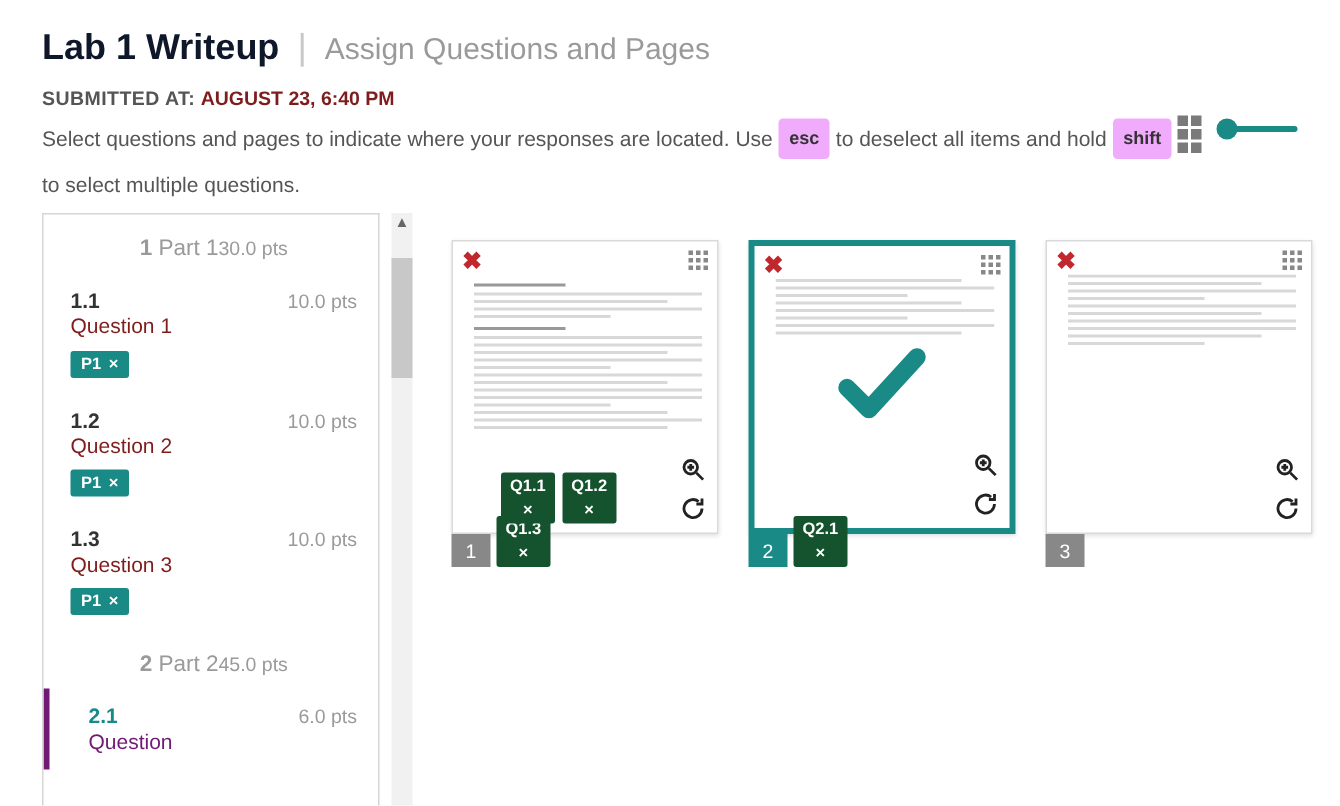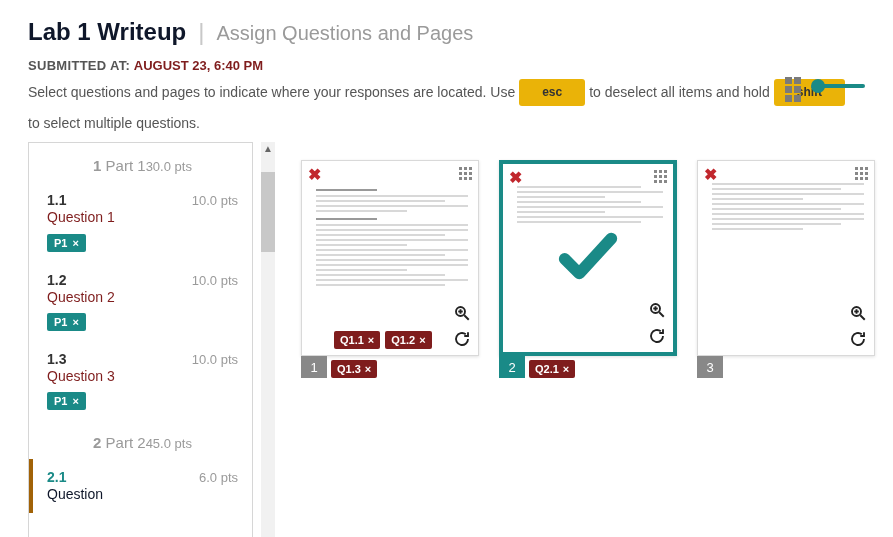--- a/index.html
+++ b/index.html
@@ -18,22 +18,22 @@
   .title-main { font-size: 24px; font-weight: 700; color: #0f172a; }
   .title-sub { font-size: 20px; font-weight: 300; color: #9a9a9a; }
   .title-sep { font-size: 24px; color: #c8c8c8; font-weight: 300; margin: 0 2px; }
 
   .submitted-row { font-size: 13px; color: #555; margin-bottom: 6px; }
   .submitted-label { font-weight: 700; letter-spacing: .3px; color:#555;}
   .submitted-time { font-weight: 700; color:#7f1d1d;margin-top:32px;}
 
   .instr-row { font-size: 14px; color: #555; line-height: 1.9; display: flex; flex-wrap: wrap; align-items: center; gap: 4px; position: relative; }
   .kbd {
-    background: #eab308; color: #333; border-radius: 3px;
-    padding: 2px 23px; font-size: 12px; font-weight: 600;
+    background: #f0abfc; color: #333; border-radius: 3px;
+    padding: 2px 7px; font-size: 12px; font-weight: 600;
     font-family: inherit;
   }
   .thumb-controls { position: absolute; right: 0; top: -2px; display: flex; align-items: center; gap: 10px; }
   .grid-icon { width: 18px; height: 18px; display: flex; flex-wrap: wrap; gap: 2px; cursor: pointer; }
   .grid-icon span { width: 7px; height: 7px; background: #7a7a7a; }
   .slider-track { width: 52px; height: 4px; background: #1a8a87; border-radius: 2px; position: relative; }
   .slider-thumb { position: absolute; left: -2px; top: -5px; width: 14px; height: 14px; border-radius: 50%; background: #1a8a87; cursor: pointer; }
 
   
   .body-split { display: flex; height: 410px; margin-top: 6px; }
@@ -49,23 +49,23 @@
   .q-num { font-weight: 700; color: #333; font-size: 14px; }
   .q-title { color: #7f1d1d; font-size: 14px; margin-top: 0px; line-height:1.3; }
   .tag-row { margin-top: 6px; }
   .tag {
     display: inline-flex; align-items: center; gap: 5px;
     background: #1a8a87; color: #fff; font-size: 11px; font-weight: 700;
     padding: 3px 7px; border-radius: 2px; cursor: pointer;
   }
   .tag .x { font-size: 11px; }
 
-  .q-row.active { border-left: 4px solid #a16207; padding-left: 14px; }
+  .q-row.active { border-left: 4px solid #701a75; padding-left: 26px; }
   .q-row.active .q-num { color: #1a8a87; font-weight:700; }
-  .q-row.active .q-title { color: #0f172a; }
+  .q-row.active .q-title { color: #701a75; }
 
   .scroll-gutter { width: 30px; flex-shrink: 0; position: relative; }
   .scroll-track { position: absolute; left: 8px; top: 0; width: 14px; height: 100%; background: #f1f1f1; }
   .scroll-arrow { position: absolute; left: 8px; width: 14px; height: 14px; color: #666; font-size: 10px; text-align: center; line-height: 14px; cursor: pointer; }
   .scroll-up { top: 0; }
   .scroll-thumb { position: absolute; left: 8px; top: 30px; width: 14px; height: 80px; background: #c8c8c8; border-radius: 0; cursor: pointer; }
 
   .pages-col { flex: 1; padding: 18px 0 0 18px; display: flex; gap: 20px; align-items: flex-start; }
   .page-card {
     width: 178px; position: relative; background: #fff;
@@ -92,22 +92,22 @@
 
   .big-check { position:absolute; left:50%; top:50%; transform:translate(-50%,-50%); }
   .big-check svg { width:70px; height:70px; }
 
   .corner-controls { position:absolute; right:6px; bottom:6px; display:flex; flex-direction:column; gap:6px; z-index:3; }
   .ctrl-btn { width:20px; height:20px; color:#222; cursor:pointer; display:flex; align-items:center; justify-content:center; }
   .ctrl-btn svg { width:18px; height:18px; }
 
   .q-chips { position:absolute; left:32px; bottom:6px; right:34px; display:flex; flex-wrap:wrap; gap:5px; z-index:3;}
   .chip {
-    background:#7f1d1d; color:#fff; font-size:11px; font-weight:700;
-    padding:3px 6px; border-radius:2px; display:inline-flex; align-items:center; gap:4px; cursor:pointer;
+    background:#14532d; color:#fff; font-size:11px; font-weight:700;
+    padding:3px 6px; border-radius:2px; display:inline-flex; align-items:center; gap:4px; cursor:pointer;flex-direction:column;
   }
 
   .footer-bar {
     height: 24px; background:#888; color:#fff; display:flex; align-items:center; padding:0 8px;
     position:absolute; left:0; bottom:-24px; width:34px; justify-content:center; font-size:13px; border-radius:0;
     z-index:2;
   }
   .page-card { margin-bottom:28px; }
   .page-card .footer-bar { bottom:-22px; left:0; width:26px; height:22px; }
   .page-card.selected .chip-footer { position:absolute; bottom:-22px; left:30px;text-align:right; }

